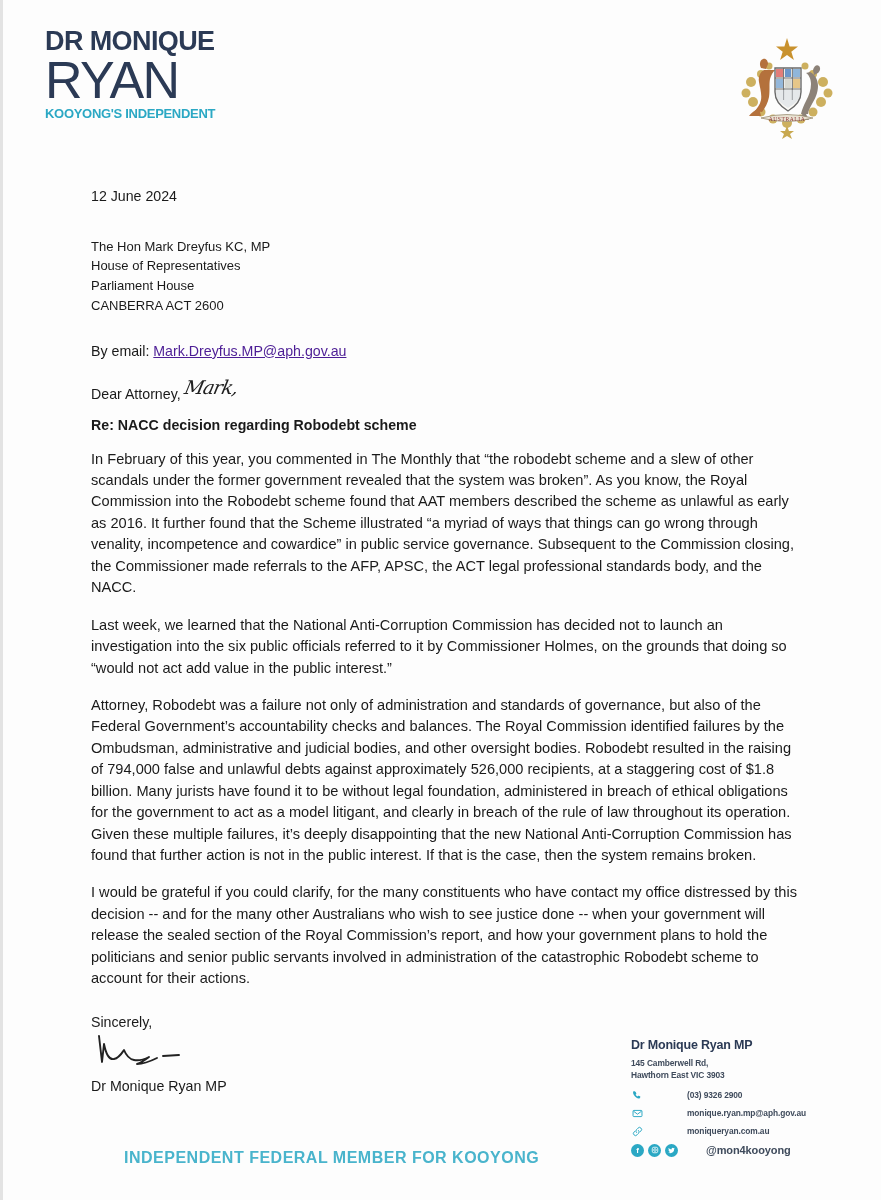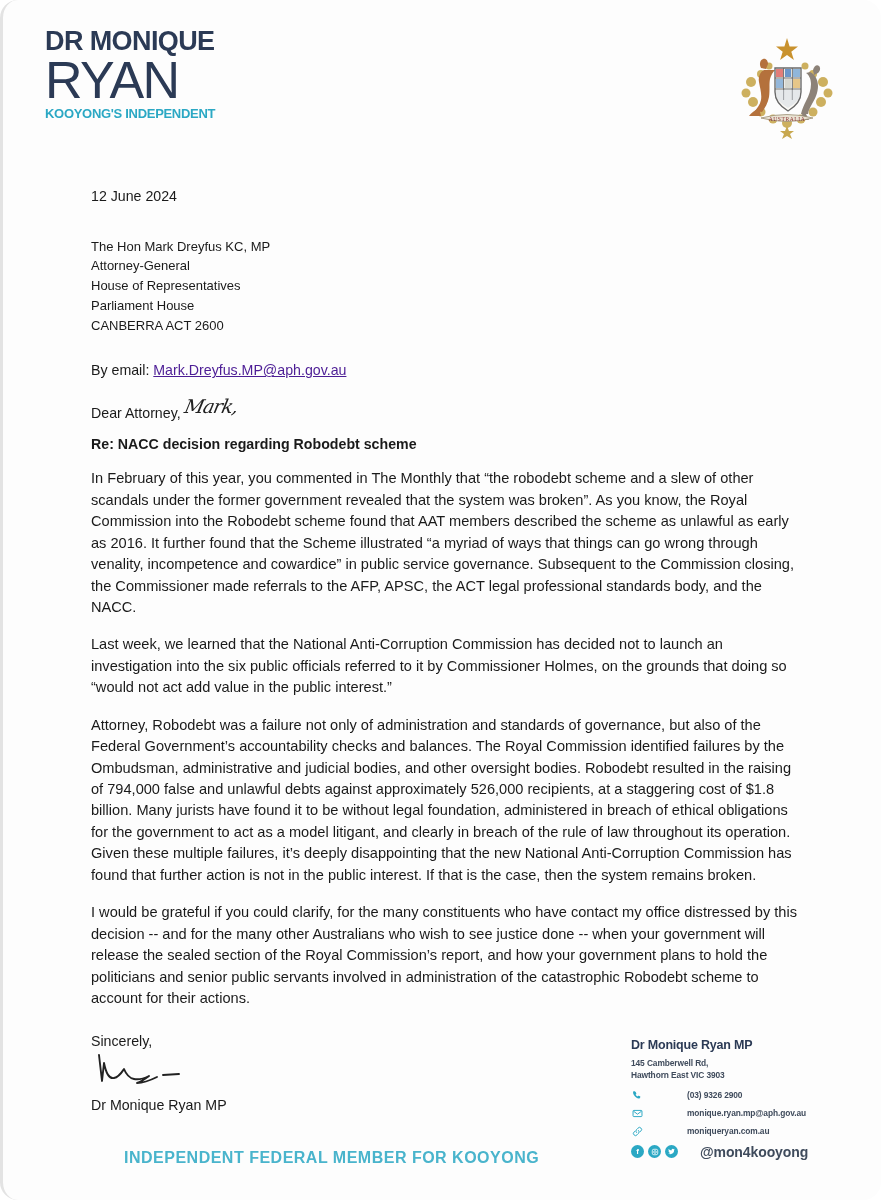--- a/index.html
+++ b/index.html
@@ -12,21 +12,20 @@
     -webkit-font-smoothing: antialiased;
   }
   .page {
     position: relative;
     width: 881px;
     height: 1200px;
     background: #fdfdfd;
     overflow: hidden;
     border-left: 3px solid #e3e3e3;
     box-sizing: border-box;
-    border-radius: 18px;
   }
 
   
   .letterhead {
     position: absolute;
     left: 42px;
     top: 28px;
     width: 240px;
   }
   .lh-line1 {
@@ -190,24 +189,24 @@
     border-radius: 50%;
     background: #2ba8c4;
     display: flex;
     align-items: center;
     justify-content: center;
     color: #ffffff;
     font-size: 8px;
     font-weight: bold;
   }
   .shandle {
-    font-size: 14px;
+    font-size: 11px;
     font-weight: bold;
     color: #3f4b5c;
-    margin-left: 18px;
+    margin-left: 24px;
     letter-spacing: -0.1px;
   }
 
   
   .banner {
     position: absolute;
     left: 121px;
     top: 1149px;
     font-size: 16px;
     font-weight: bold;
@@ -286,21 +285,20 @@
       <polygon points="56,96 58,101 63,101 59,104 61,109 56,106 51,109 53,104 49,101 54,101" fill="#c8a84f"></polygon>
     </svg>
   </div>
 
   <div class="letter">
 
     <div class="date">12 June 2024</div>
 
     <div class="addr">
       <div>The Hon Mark Dreyfus KC, MP</div>
-      <div>Attorney-General</div>
       <div>House of Representatives</div>
       <div>Parliament House</div>
       <div>CANBERRA ACT 2600</div>
     </div>
 
     <div class="byemail"><span>By email: </span><a href="#">Mark.Dreyfus.MP@aph.gov.au</a></div>
 
     <div class="salutation"><span>Dear Attorney,</span><span class="hand">Mark,</span></div>
 
     <div class="subject">Re: NACC decision regarding Robodebt scheme</div>

